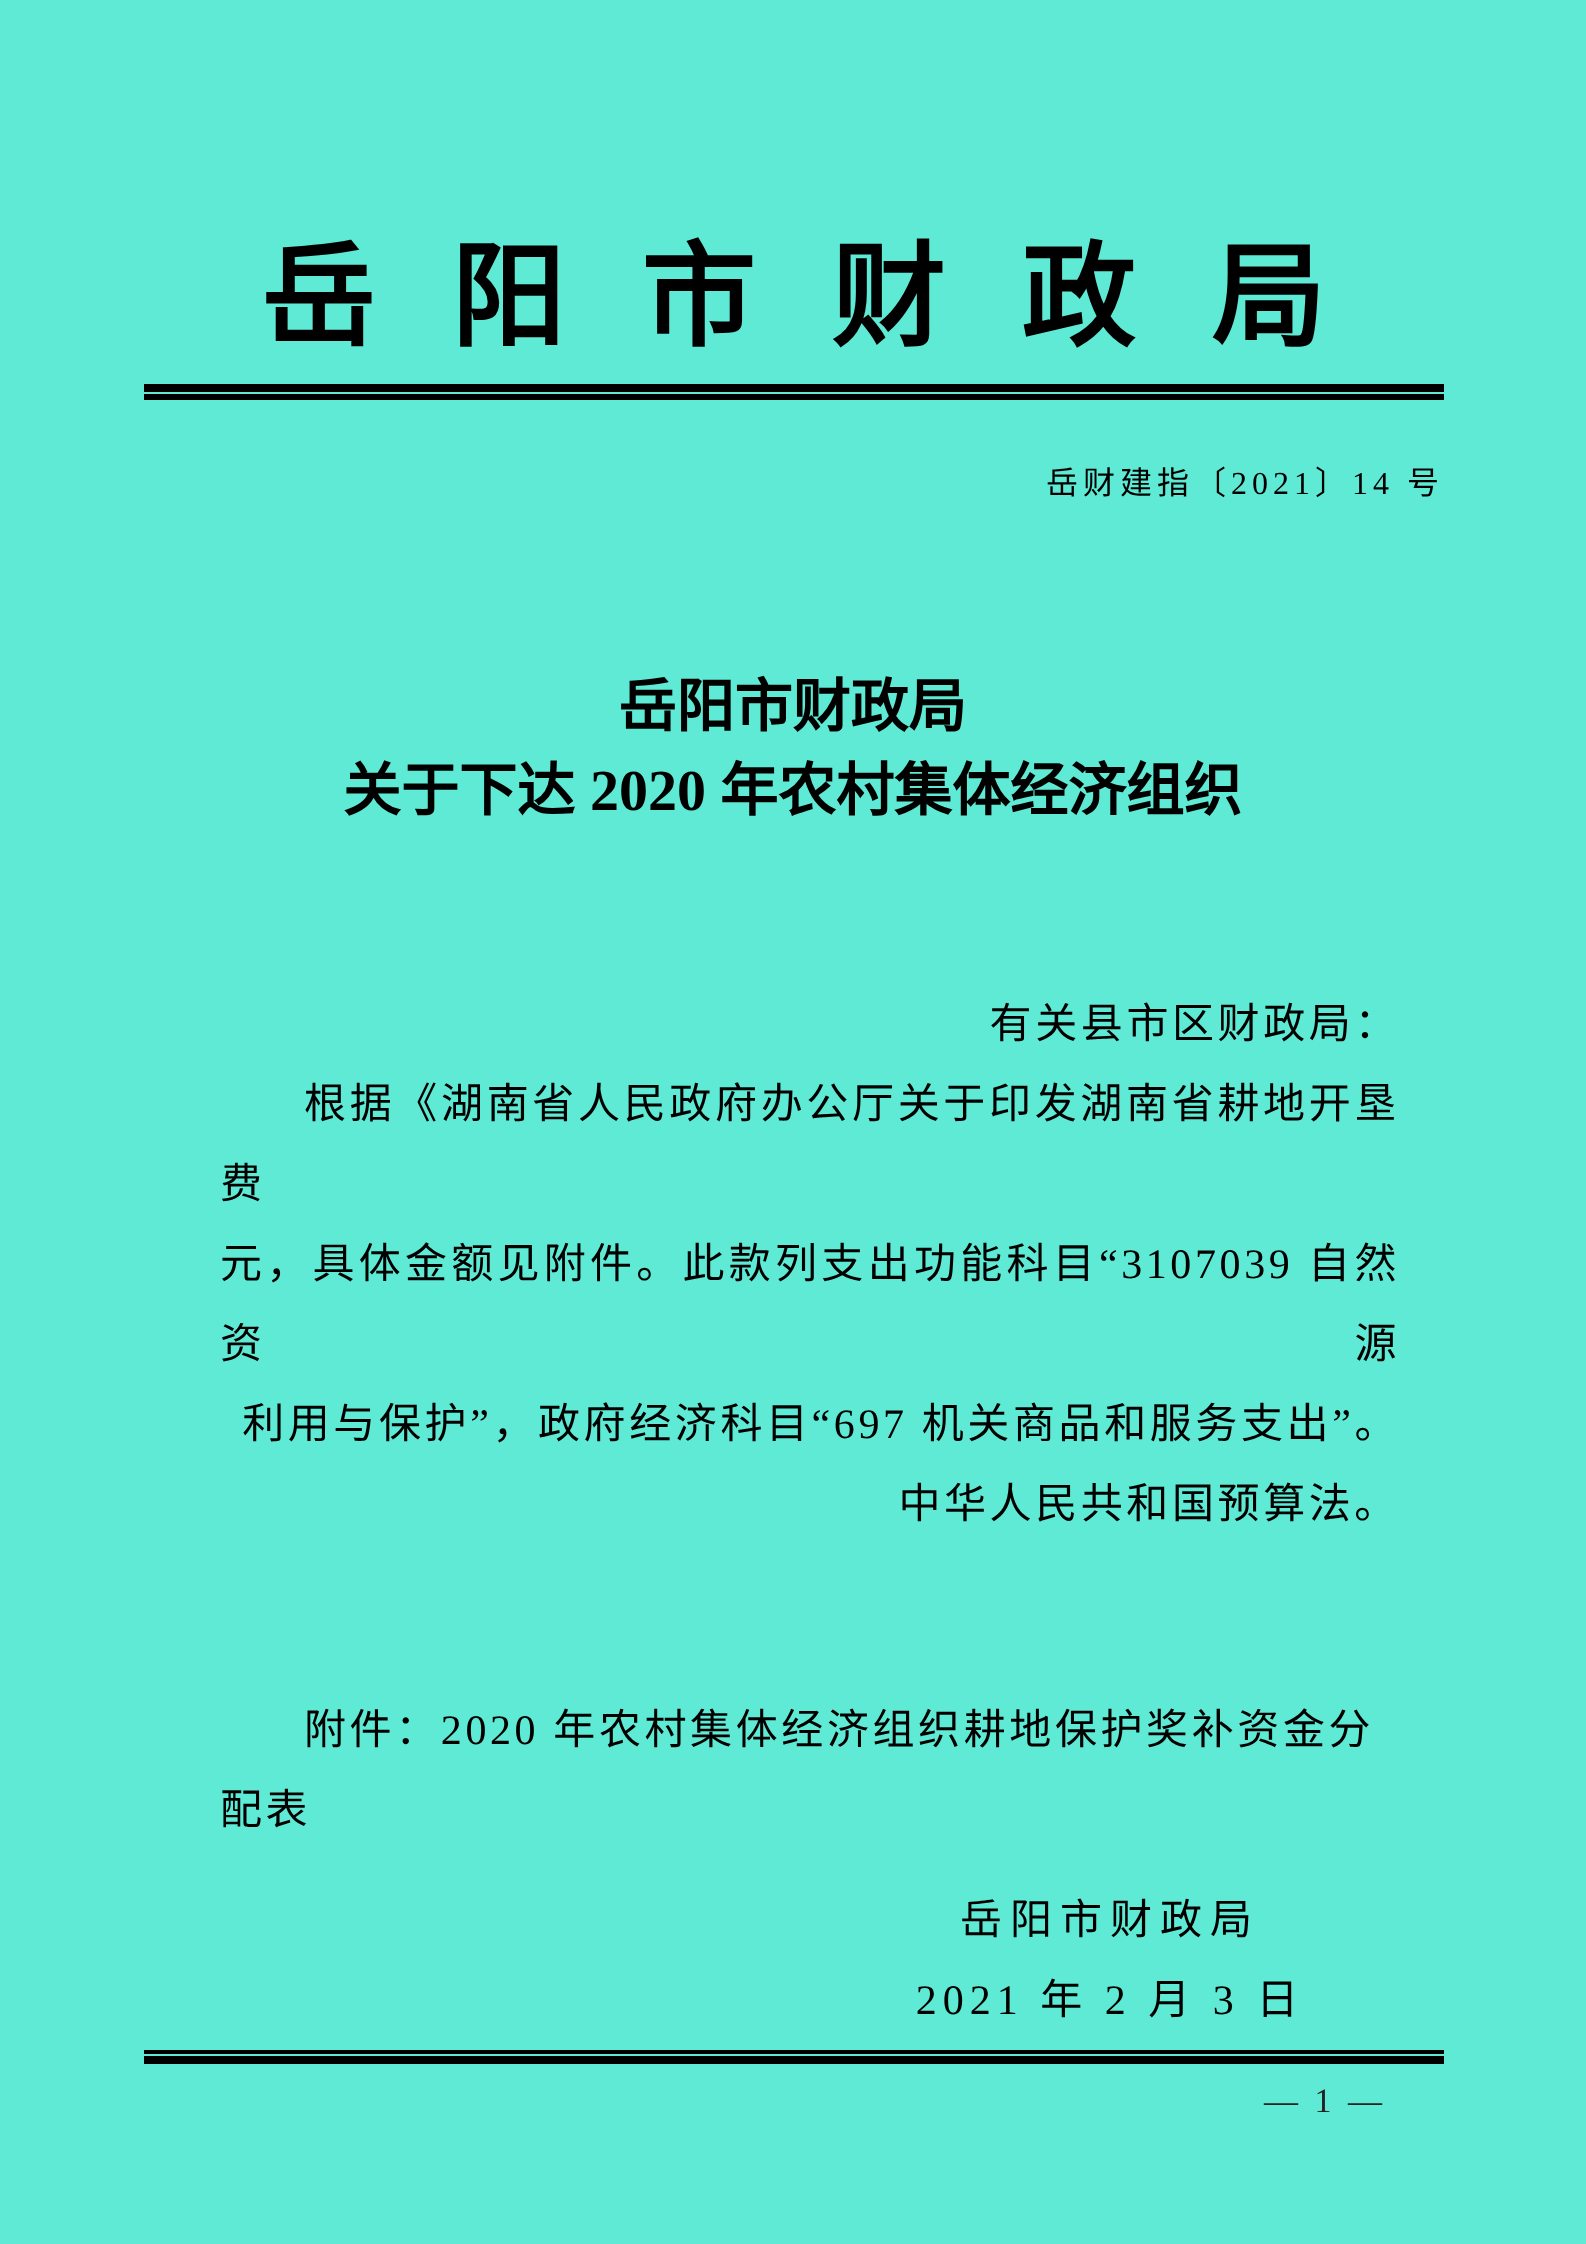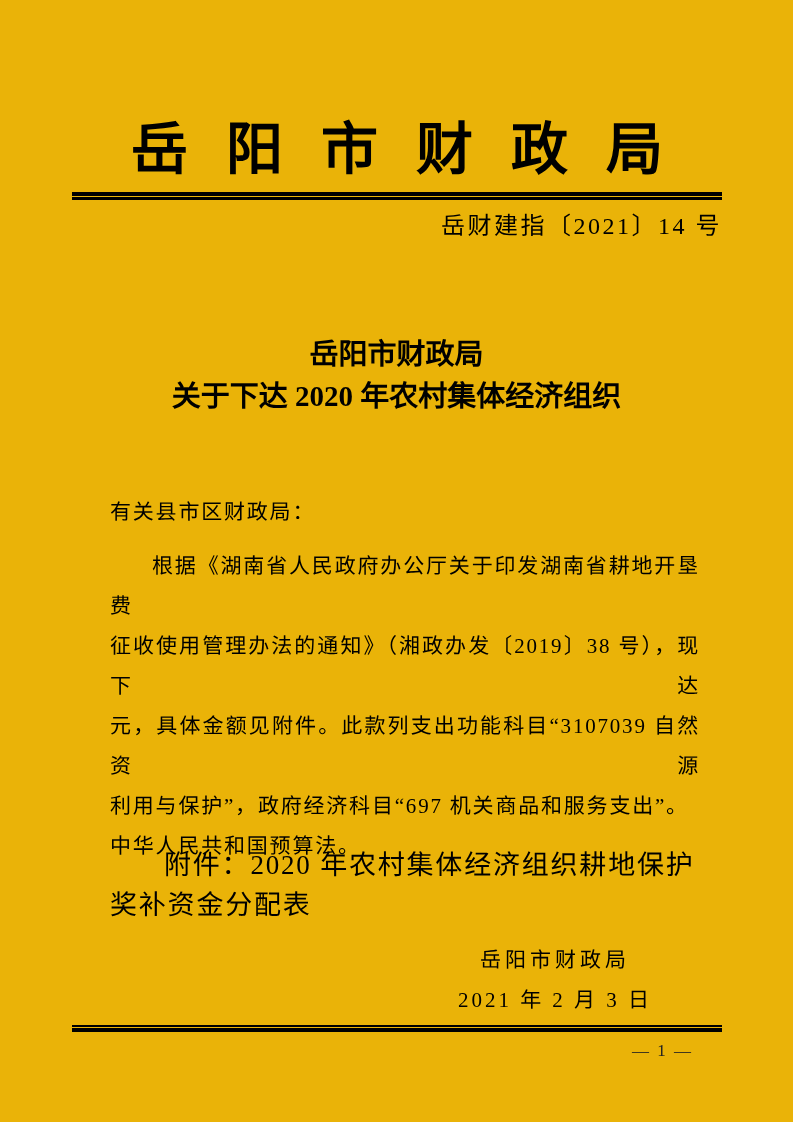--- a/index.html
+++ b/index.html
@@ -5,21 +5,21 @@
   html, body {
     margin: 0;
     padding: 0;
     background: #e8e8e8;
   }
   .page {
     position: relative;
     width: 793px;
     height: 1122px;
     margin: 0 auto;
-    background: #eab308;
+    background: #5eead4;
     color: #000000;
     font-family: "Liberation Serif", serif;
     overflow: hidden;
   }
 
   
   .letterhead {
     position: absolute;
     top: 112px;
     left: 72px;
@@ -45,25 +45,25 @@
     border-top: 4px solid #000;
     border-bottom: 3px solid #000;
   }
   .rule-bottom {
     top: 1025px;
     border-top: 2px solid #000;
     border-bottom: 4px solid #000;
   }
   .doc-number {
     position: absolute;
-    top: 212px;
+    top: 229px;
     left: 72px;
     width: 650px;
     text-align: right;
-    font-size: 24px;
+    font-size: 16px;
     line-height: 28px;
     letter-spacing: 2.5px;
   }
 
   
   .doc-title {
     position: absolute;
     top: 334px;
     left: 0;
     width: 793px;
@@ -76,32 +76,32 @@
   
   .body-text {
     position: absolute;
     top: 492px;
     left: 110px;
     width: 590px;
     font-size: 21px;
     line-height: 40px;
     letter-spacing: 1.8px;
   }
-  .body-line { white-space: normal; }
-  .body-line.indent { text-indent: 2em; margin-top: 14px; }
+  .body-line { white-space: normal; text-align: right; }
+  .body-line.indent { text-indent: 2em; }
   .body-line.just {
     text-align: justify;
     text-align-last: justify;
   }
   .attachment {
     position: absolute;
     top: 845px;
     left: 110px;
     width: 590px;
-    font-size: 27px;
+    font-size: 21px;
     line-height: 40px;
     letter-spacing: 1.8px;
     text-indent: 2em;
   }
 
   
   .signature {
     position: absolute;
     top: 940px;
     left: 420px;
@@ -136,21 +136,20 @@
   <div class="doc-number">岳财建指〔2021〕14 号</div>
 
   <div class="doc-title">
     <div>岳阳市财政局</div>
     <div>关于下达 2020 年农村集体经济组织</div>
   </div>
 
   <div class="body-text">
     <div class="body-line">有关县市区财政局：</div>
     <div class="body-line indent just">根据《湖南省人民政府办公厅关于印发湖南省耕地开垦费</div>
-    <div class="body-line just">征收使用管理办法的通知》（湘政办发〔2019〕38 号），现下达</div>
     <div class="body-line just">元，具体金额见附件。此款列支出功能科目“3107039 自然资源</div>
     <div class="body-line">利用与保护”，政府经济科目“697 机关商品和服务支出”。</div>
     <div class="body-line">中华人民共和国预算法。</div>
   </div>
 
   <div class="attachment">附件：2020 年农村集体经济组织耕地保护奖补资金分配表</div>
 
   <div class="signature">
     <div class="agency">岳阳市财政局</div>
     <div class="date">2021 年 2 月 3 日</div>

